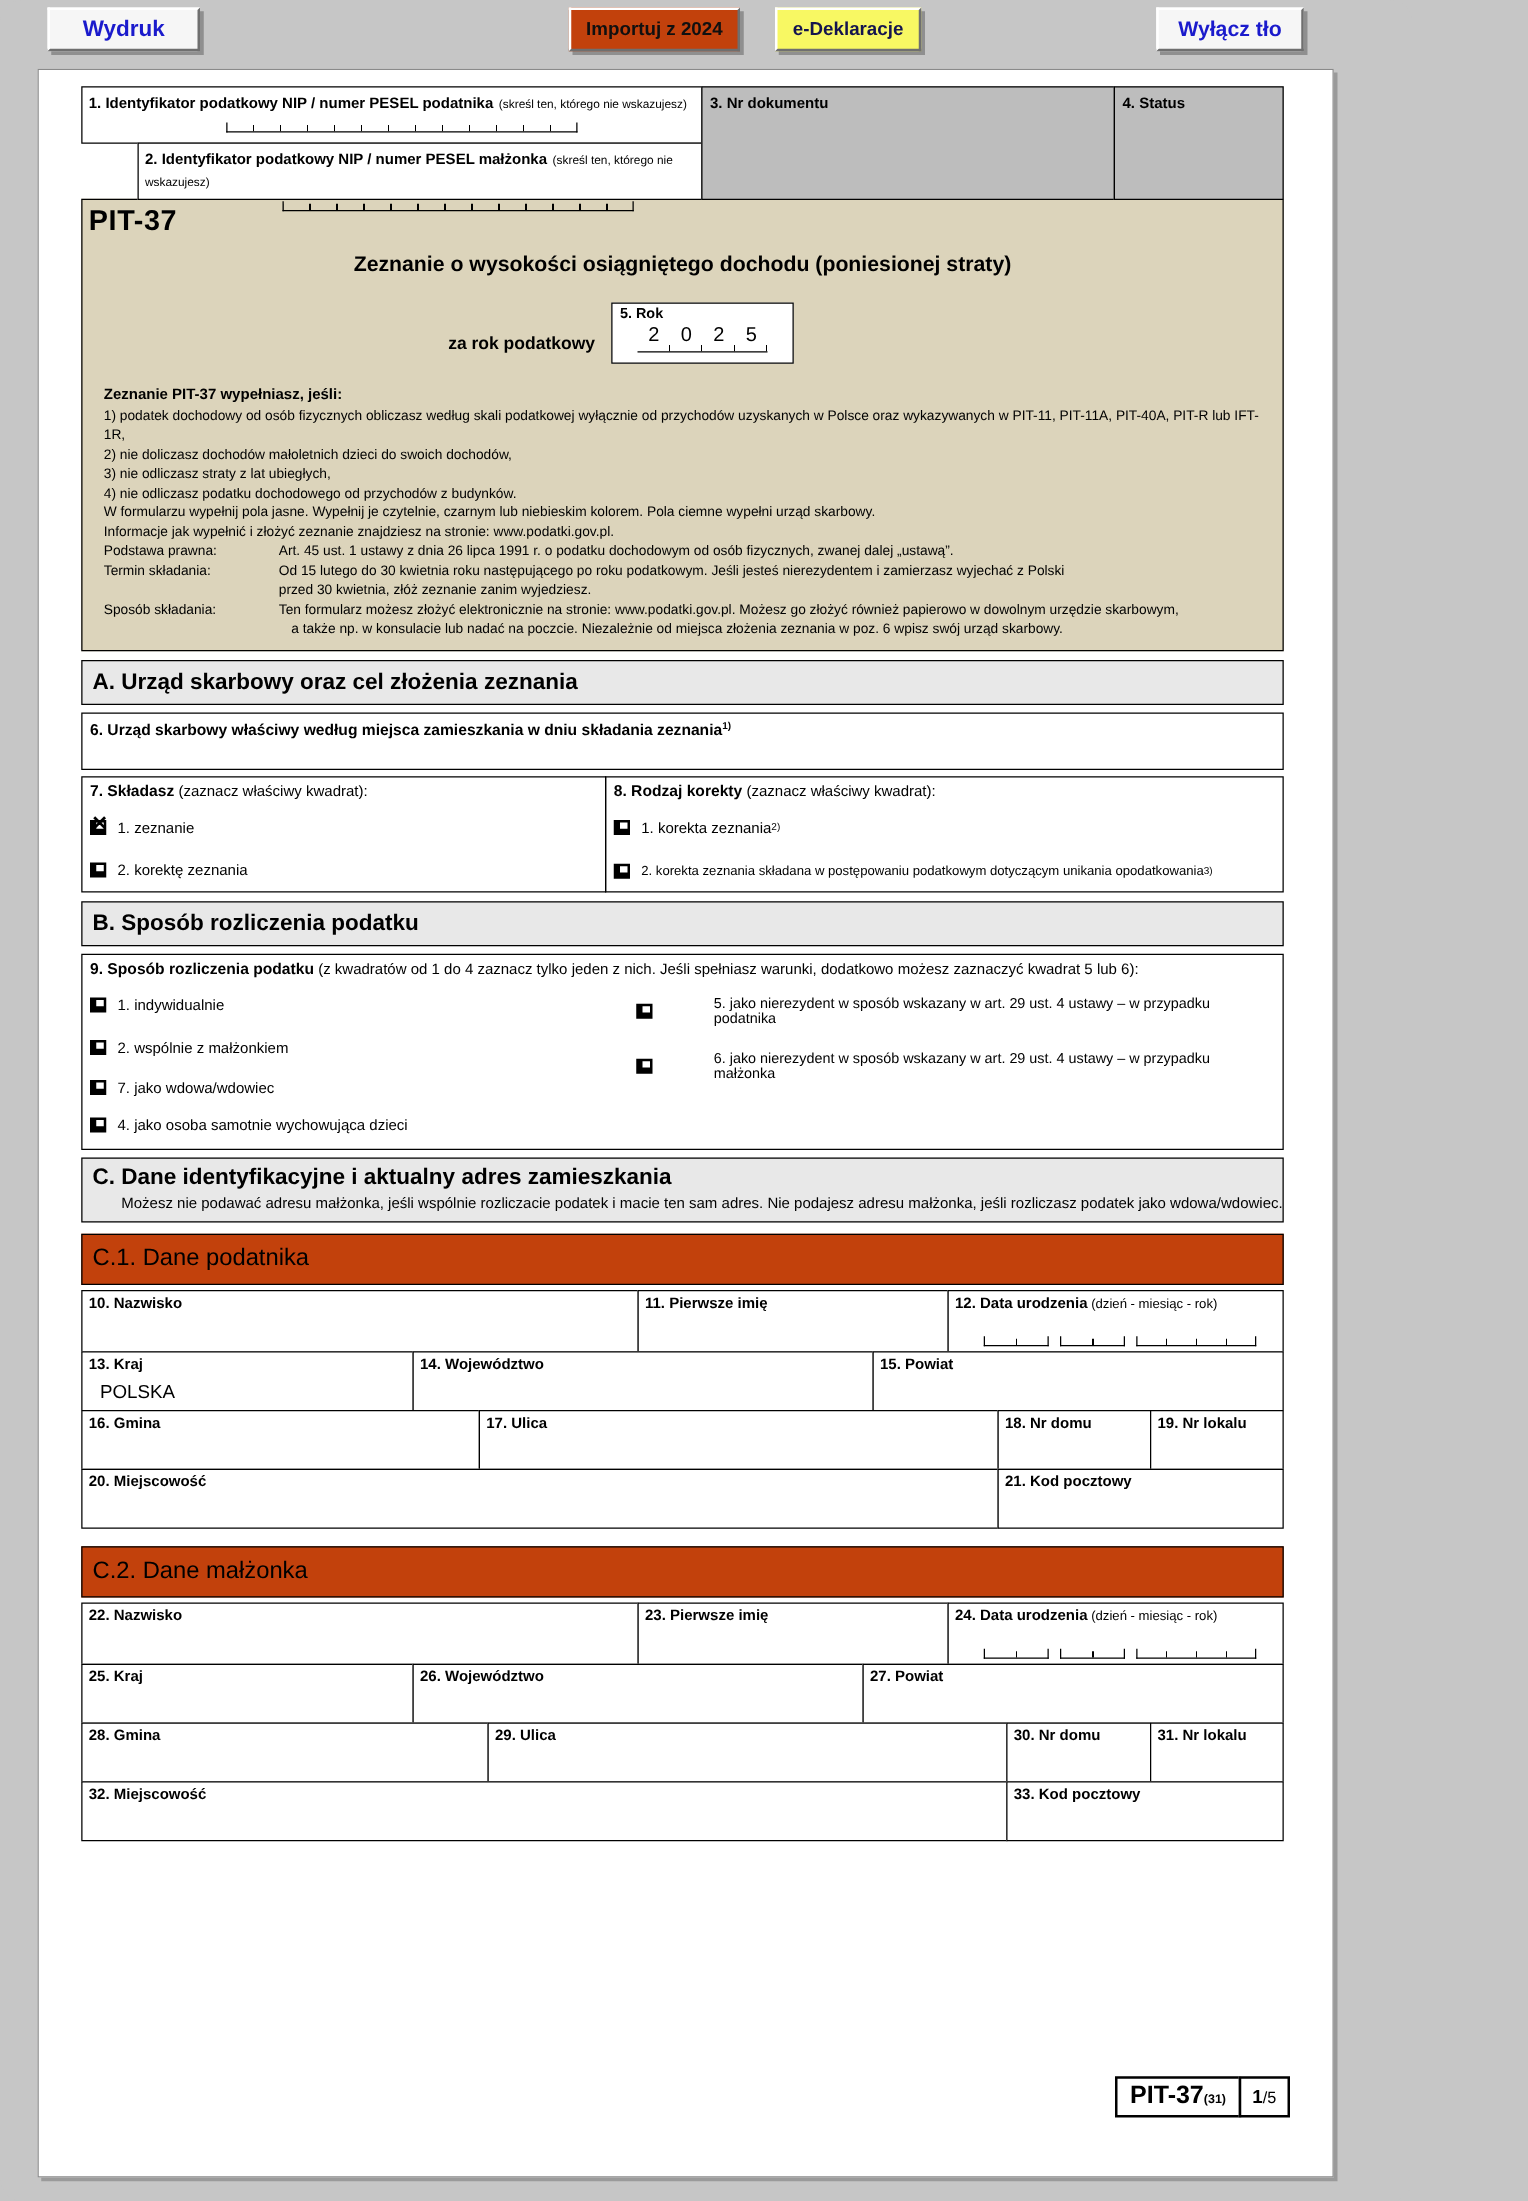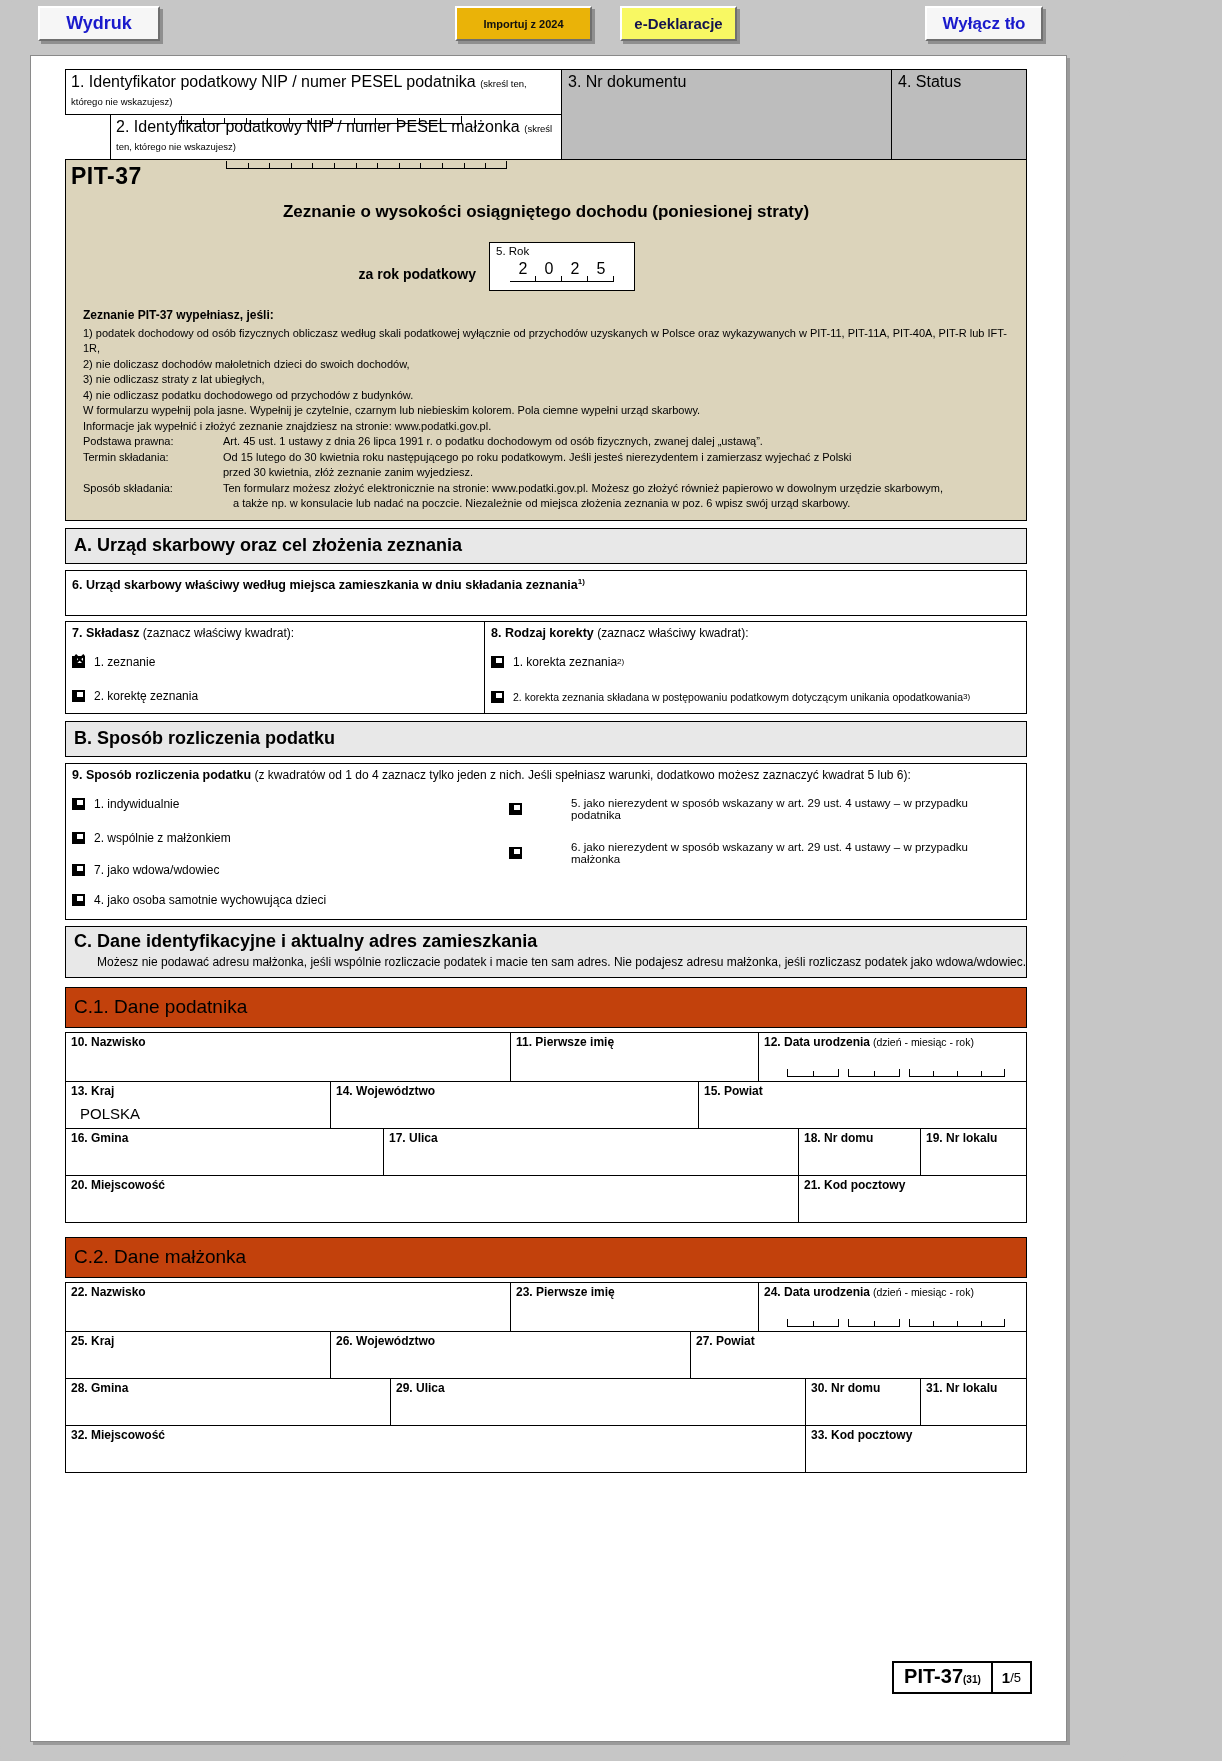--- a/index.html
+++ b/index.html
@@ -6,53 +6,53 @@
   html,body { margin:0; padding:0; }
   body { background:#c6c6c6; font-family:"Liberation Sans", sans-serif; color:#000; }
   .canvas { position:relative; width:1130px; height:1761px; background:#c6c6c6; overflow:hidden;border-radius:18px; }
 
   
   .btn { position:absolute; top:6px; height:35px; background:#f6f6f6;
          border:2px solid; border-color:#ffffff #6f6f6f #6f6f6f #ffffff;
          box-shadow:3px 3px 0 #8f8f8f; display:flex; align-items:center; justify-content:center;
          font-weight:bold; cursor:pointer; }
   .btn-print { left:38px; width:122px; color:#1a1acc; font-size:18px; }
-  .btn-import { left:455px; width:137px; background:#eab308; color:#101010; font-size:11px; }
+  .btn-import { left:455px; width:137px; background:#c2410c; color:#101010; font-size:15px; }
   .btn-edek { left:620px; width:117px; background:#f8f863; color:#14144e; font-size:15px; }
   .btn-bg { left:925px; width:118px; color:#1a1acc; font-size:17px; }
 
   
   .sheet { position:absolute; left:30px; top:55px; width:1037px; height:1687px;
            background:#ffffff; border:1px solid #8a8a8a; box-shadow:3px 3px 0 #9a9a9a; }
   .content { position:absolute; left:34px; top:13px; width:962px; }
 
   
   .hdr { display:flex; }
   .hdr-left { width:497px; display:flex; flex-direction:column; }
   .id-box { border:1px solid #000; height:46px; padding:3px 5px 2px; background:#fff; }
   .id-box + .id-box { margin-top:-1px;margin-left:45px; }
-  .fld-label { font-size:16px; font-weight:normal; }
+  .fld-label { font-size:12px; font-weight:bold; }
   .fld-note { font-size:9.5px; font-weight:normal; }
   .hdr-doc { width:331px; margin-left:-1px; border:1px solid #000; background:#bdbdbd; padding:3px 6px; }
   .hdr-status { flex:1; margin-left:-1px; border:1px solid #000; background:#bdbdbd; padding:3px 6px; }
 
   .comb { margin:7px 0 0 110px; width:281px; height:8px; position:relative;
           border-left:1px solid #000; border-right:1px solid #000; border-bottom:1px solid #000; }
   .comb::before { content:""; position:absolute; left:0; right:0; bottom:0; height:5px;
           background:repeating-linear-gradient(to right, transparent 0 20.6px, #000 20.6px 21.6px); }
 
   
   .masthead { margin-top:-1px; background:#dcd4bb; border:1px solid #000; padding:3px 0 8px; }
   .form-code { font-size:23px; font-weight:bold; padding-left:5px; letter-spacing:0.5px; }
   .m-title { text-align:center; font-size:17px; font-weight:bold; margin-top:12px; }
   .year-row { position:relative; height:86px; }
   .year-prefix { position:absolute; left:245px; width:165px; top:44px; text-align:right; font-weight:bold; font-size:14px; }
   .year-box { position:absolute; left:423px; top:20px; width:146px; height:49px; background:#fff;
               border:1px solid #000; padding:2px 6px; }
-  .year-label { font-weight:normal; font-size:11.5px; }
+  .year-label { font-weight:bold; font-size:11.5px; }
   .year-digits { position:relative; display:flex; margin:3px 0 0 14px; width:104px; height:22px;
                  border-bottom:1px solid #000; }
   .year-digits::after { content:""; position:absolute; left:0; right:0; bottom:0; height:5px;
                  background:repeating-linear-gradient(to right, transparent 0 25px, #000 25px 26px); }
   .yd { width:26px; text-align:center; font-size:16px; }
   .m-body { padding:0 6px 0 17px; font-size:11px; line-height:15.5px; }
   .intro-heading { font-weight:bold; font-size:12px; margin-bottom:2px; }
   .legal-row { display:flex; }
   .legal-label { width:140px; flex:none; }
   .legal-text { flex:1; }

